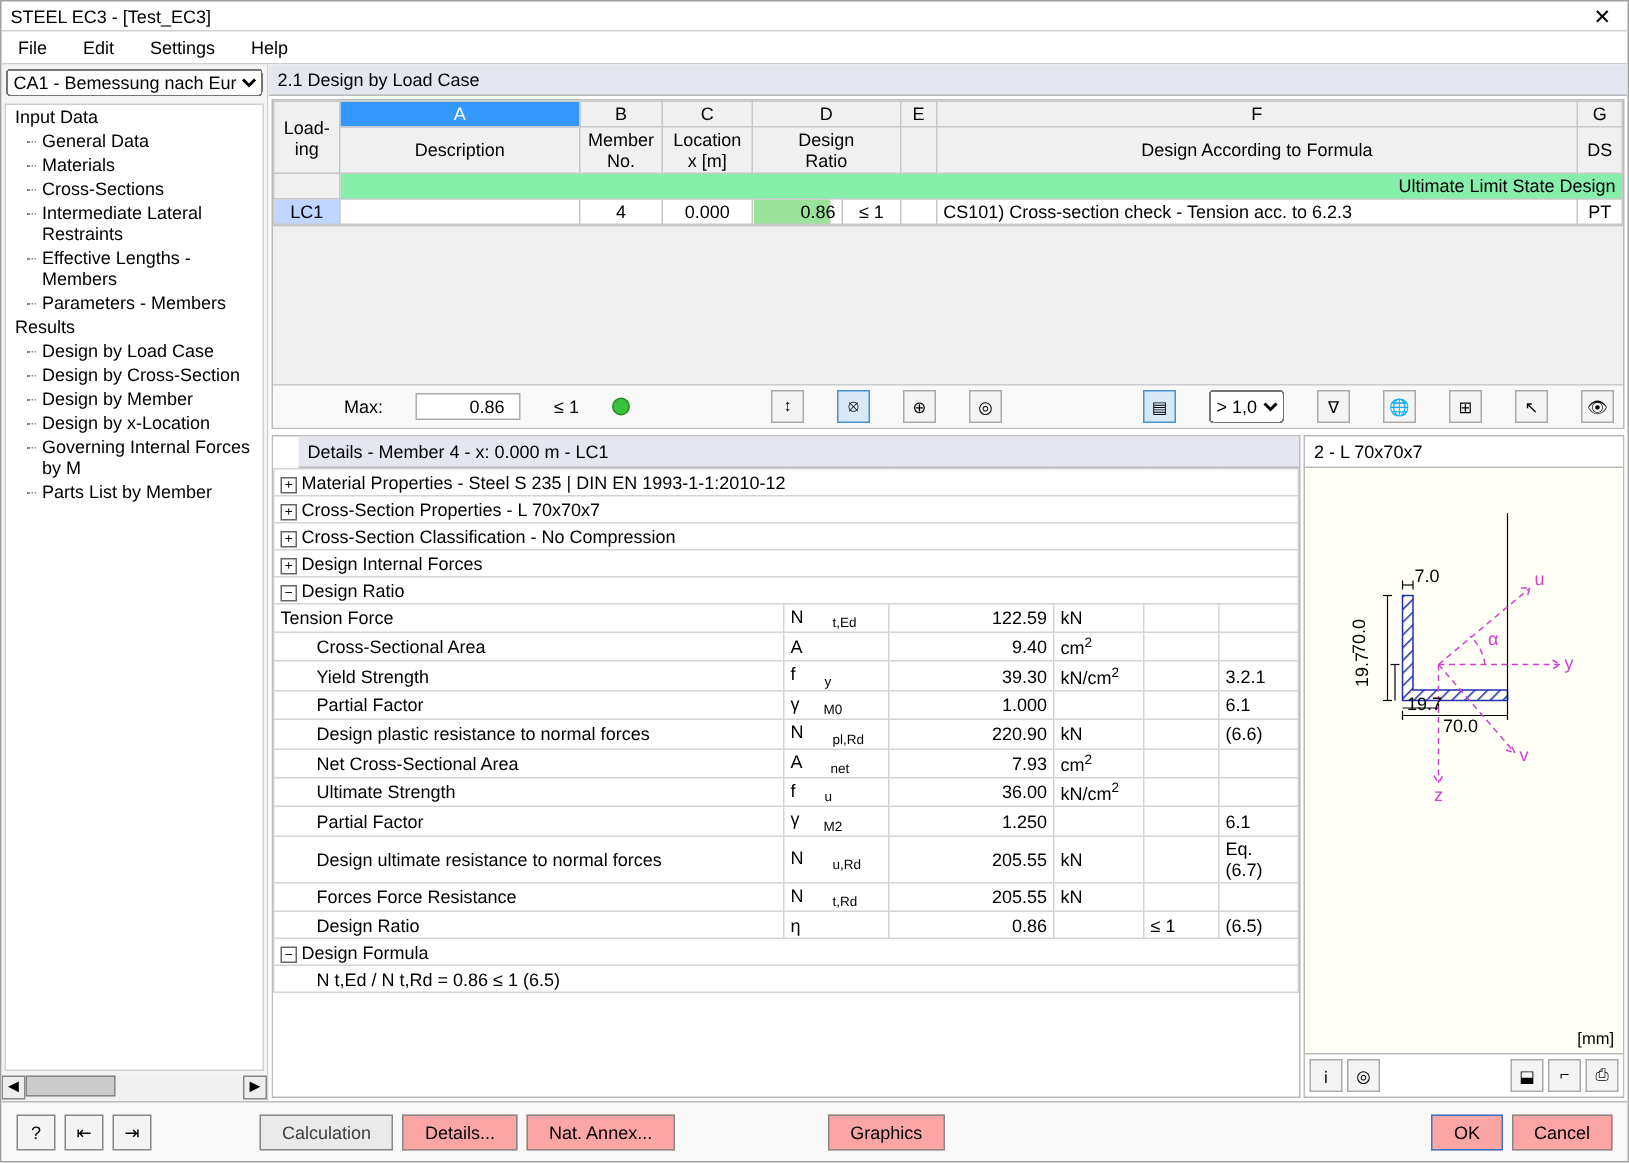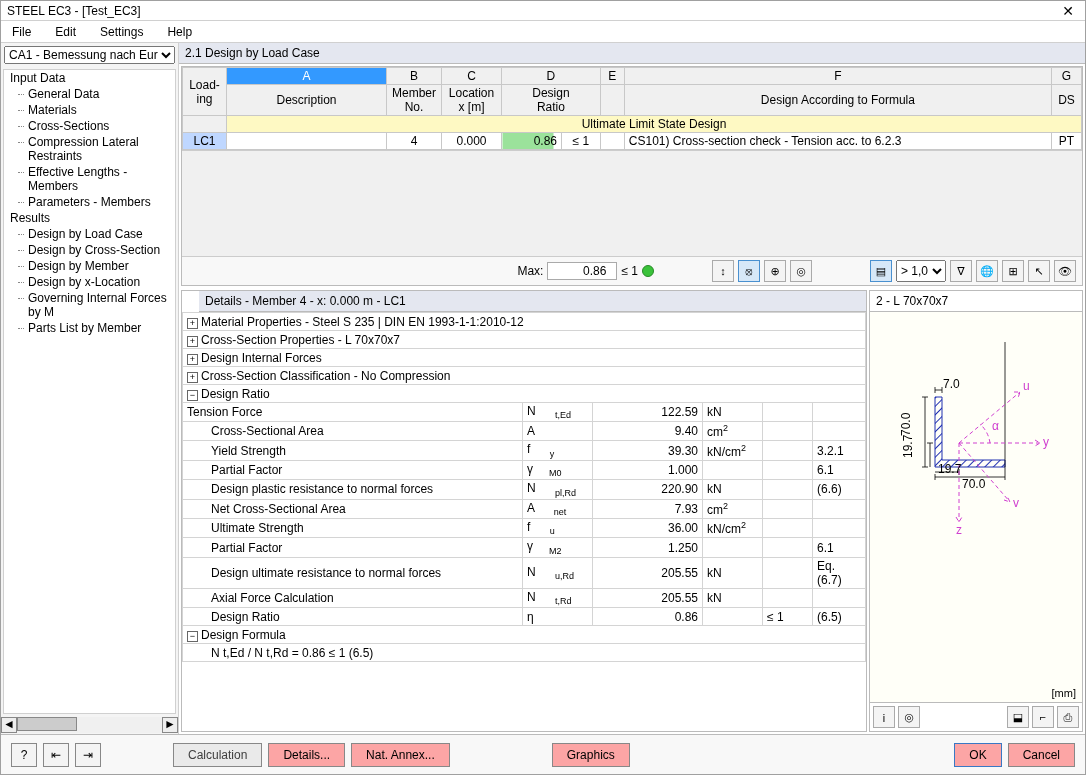--- a/index.html
+++ b/index.html
@@ -21,25 +21,25 @@
 .sidebar-scroll .arrow { width: 16px; height: 16px; border: 1px solid #888; background: #eee; text-align: center; line-height: 12px; cursor: pointer; }
 .sidebar-scroll .track { flex: 1; height: 16px; background: #f0f0f0; }
 .sidebar-scroll .thumb { width: 60px; height: 14px; background: #ccc; border: 1px solid #888; }
 .content { flex: 1; display: flex; flex-direction: column; overflow: hidden; background: #ffffff; }
 .content-header { background: #e4e7f0; border-bottom: 1px solid #bbb; padding: 3px 6px; }
 .grid-area { border: 1px solid #bbb; margin: 2px; display: flex; flex-direction: column; }
 table.grid { border-collapse: collapse; width: 100%; }
 table.grid th, table.grid td { border: 1px solid #c8c8c8; padding: 1px 4px; text-align: center; font-weight: normal; }
 table.grid th { background: #f0f0f0; }
 table.grid th.colA { background: #3399ff; color: #fff; }
-table.grid td.sect { background: #fef9c3; text-align: center; font-weight: normal;}
+table.grid td.sect { background: #86efac; text-align: right; font-weight: normal;}
 table.grid td.lc { background: #bfd7ff; }
 table.grid td.bar { background: linear-gradient(to right, #9be29b 86%, #fff 86%); text-align: right; }
 .grid-filler { flex: 1; background: #f0f0f0; border-top: 1px solid #ccc; }
-.toolbar-row { display: flex; align-items: center; padding: 3px 6px; border-top: 1px solid #ccc; gap: 4px; background: #f8f8f8; }
+.toolbar-row { display: flex; align-items: center; padding: 3px 6px; border-top: 1px solid #ccc; gap: 22px; background: #f8f8f8; }
 .toolbar-row .spacer { flex: 1; }
 .toolbar-row .val-box { border: 1px solid #aaa; padding: 1px 10px; background: #fff; text-align: right; width: 70px; }
 .toolbar-row .tbtn { width: 22px; height: 22px; border: 1px solid #aaa; background: #f4f4f4; display: flex; align-items: center; justify-content: center; cursor: pointer; font-size: 11px; }
 .toolbar-row .tbtn.active { background: #d7e8f8; border-color: #4990d0; }
 .toolbar-row select { height: 22px; }
 .green-dot { width: 12px; height: 12px; border-radius: 50%; background: #3ac23a; border: 1px solid #288a28; }
 .lower-area { flex: 1; display: flex; margin: 2px; gap: 2px; overflow: hidden; }
 .details-panel { flex: 1; border: 1px solid #bbb; display: flex; flex-direction: column; overflow: hidden; }
 .details-header { background: #e4e7f0; padding: 3px 6px; border-bottom: 1px solid #bbb; margin-left: 17px; }
 .details-table { width: 100%; border-collapse: collapse; }
@@ -84,21 +84,21 @@
   <div class="sidebar">
     <select>
       <option>CA1 - Bemessung nach Eurocode</option>
     </select>
     <div class="tree">
       <div class="tree-root">
         <div>Input Data</div>
         <div class="tree-child">General Data</div>
         <div class="tree-child">Materials</div>
         <div class="tree-child">Cross-Sections</div>
-        <div class="tree-child">Compression Lateral Restraints</div>
+        <div class="tree-child">Intermediate Lateral Restraints</div>
         <div class="tree-child">Effective Lengths - Members</div>
         <div class="tree-child">Parameters - Members</div>
         <div>Results</div>
         <div class="tree-child">Design by Load Case</div>
         <div class="tree-child">Design by Cross-Section</div>
         <div class="tree-child">Design by Member</div>
         <div class="tree-child">Design by x-Location</div>
         <div class="tree-child">Governing Internal Forces by M</div>
         <div class="tree-child">Parts List by Member</div>
       </div>
@@ -187,24 +187,24 @@
         <div style="flex:1; overflow:auto;">
         <table class="details-table">
           <tbody>
                 <tr>
                   <td colspan="6" class="tree-cell"><span class="box">+</span><span>Material Properties - Steel S 235 | DIN EN 1993-1-1:2010-12</span></td>
                 </tr>
           <tr>
                   <td colspan="6" class="tree-cell"><span class="box">+</span><span>Cross-Section Properties  -  L 70x70x7</span></td>
                 </tr>
           <tr>
+                  <td colspan="6" class="tree-cell"><span class="box">+</span><span>Cross-Section Classification - No Compression</span></td>
+                </tr>
+          <tr>
                   <td colspan="6" class="tree-cell"><span class="box">+</span><span>Design Internal Forces</span></td>
-                </tr>
-          <tr>
-                  <td colspan="6" class="tree-cell"><span class="box">+</span><span>Cross-Section Classification - No Compression</span></td>
                 </tr>
           <tr>
                   <td colspan="6" class="tree-cell"><span class="box">−</span><span>Design Ratio</span></td>
                 </tr>
           </tbody>
               <tbody id="detail-rows">
                 <tr>
                   <td style="width:340px;">Tension Force</td>
     <td style="width:70px">N <sub>t,Ed</sub></td>
     <td class="num" style="width:110px">122.59</td>
@@ -270,21 +270,21 @@
                 </tr>
                 <tr>
                   <td style="width:340px;padding-left:28px">Design ultimate resistance to normal forces</td>
     <td style="width:70px">N <sub>u,Rd</sub></td>
     <td class="num" style="width:110px">205.55</td>
     <td style="width:60px">kN</td>
     <td style="width:50px"></td>
     <td>Eq. (6.7)</td>
                 </tr>
                 <tr>
-                  <td style="width:340px;padding-left:28px">Axial Force Calculation</td>
+                  <td style="width:340px;padding-left:28px">Forces Force Resistance</td>
     <td style="width:70px">N <sub>t,Rd</sub></td>
     <td class="num" style="width:110px">205.55</td>
     <td style="width:60px">kN</td>
     <td style="width:50px"></td>
     <td></td>
                 </tr>
                 <tr>
                   <td style="width:340px;padding-left:28px">Design Ratio</td>
     <td style="width:70px">η</td>
     <td class="num" style="width:110px">0.86</td>

